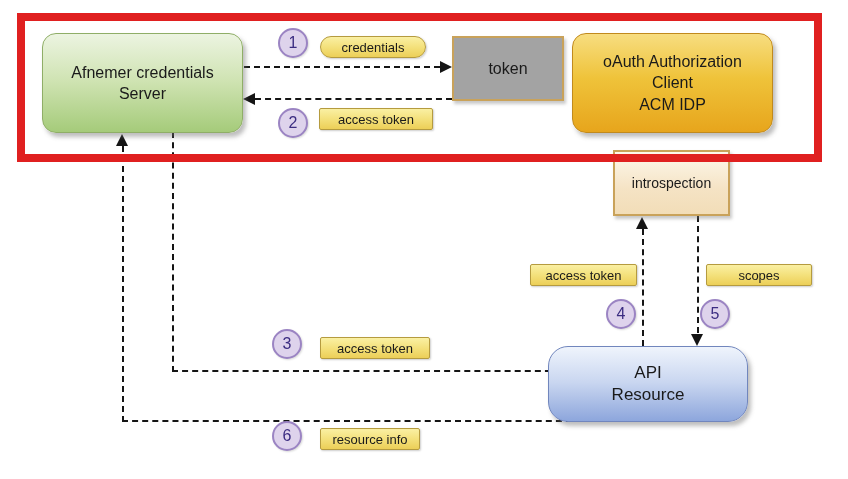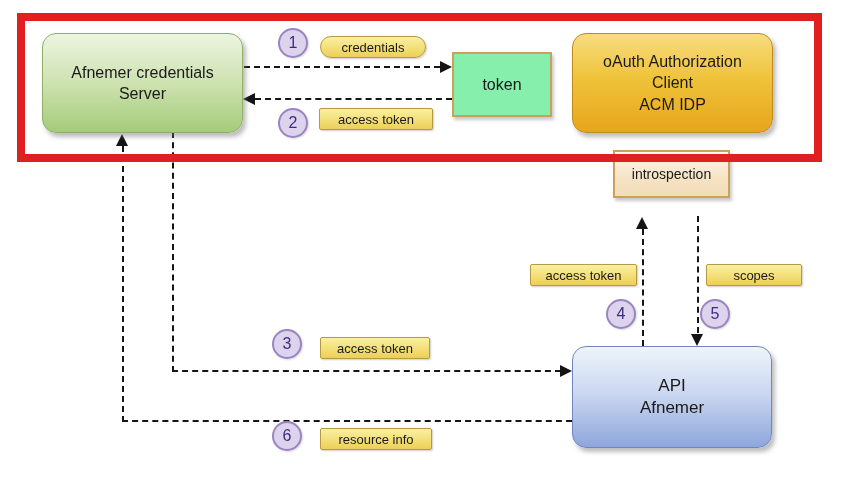--- a/index.html
+++ b/index.html
@@ -23,32 +23,32 @@
     border:1px solid #8fae67;box-shadow:3px 4px 4px rgba(110,110,110,.45);
     font-size:16px;
   }
   .node-oauth{
     left:572px;top:33px;width:201px;height:100px;border-radius:14px;
     background:linear-gradient(180deg,#f7dd80 0%,#efc33a 45%,#e7a51c 100%);
     border:1px solid #c18a1d;box-shadow:3px 4px 4px rgba(110,110,110,.45);
     font-size:16px;
   }
   .node-token{
-    left:452px;top:52px;width:100px;height:65px;
-    background:#86efac;border:2px solid #c9a25a;
+    left:452px;top:36px;width:112px;height:65px;
+    background:#a3a3a3;border:2px solid #c9a25a;
     box-shadow:2px 3px 3px rgba(120,120,120,.4);font-size:16px;
   }
   .node-intro{
-    left:613px;top:150px;width:117px;height:48px;
+    left:613px;top:150px;width:117px;height:66px;
     background:linear-gradient(180deg,#fdf8ec 0%,#f5e3c4 60%,#f2ddb8 100%);
     border:2px solid #c9a25a;box-shadow:2px 3px 3px rgba(120,120,120,.4);
     font-size:14px;z-index:2;
   }
   .node-api{
-    left:572px;top:346px;width:200px;height:102px;border-radius:14px;
+    left:548px;top:346px;width:200px;height:76px;border-radius:20px;
     background:linear-gradient(180deg,#eff4fc 0%,#c9d6f0 48%,#8da6dc 100%);
     border:1px solid #7186bd;box-shadow:3px 4px 4px rgba(110,110,110,.45);
     font-size:17px;
   }
   
   .circle{
     position:absolute;width:26px;height:26px;border-radius:50%;
     background:#ded3ec;border:2px solid #9b84c3;color:#3c2d82;
     display:flex;align-items:center;justify-content:center;
     font-size:16px;z-index:3;box-shadow:1px 1px 2px rgba(0,0,0,.15);
@@ -61,22 +61,22 @@
     position:absolute;height:22px;box-sizing:border-box;
     display:flex;align-items:center;justify-content:center;
     background:linear-gradient(180deg,#faf0a3 0%,#f3df78 55%,#eccf58 100%);
     border:1px solid #b59b3f;border-radius:2px;
     font-size:13px;z-index:3;box-shadow:1px 1px 2px rgba(0,0,0,.2);
   }
   .b1{left:320px;top:36px;width:106px;border-radius:11px;}
   .b2{left:319px;top:108px;width:114px;}
   .b3{left:320px;top:337px;width:110px;}
   .b4{left:530px;top:264px;width:107px;}
-  .b5{left:706px;top:264px;width:96px;}
-  .b6{left:320px;top:428px;width:112px;}
+  .b5{left:706px;top:264px;width:106px;}
+  .b6{left:320px;top:428px;width:100px;}
   
   .dash-h{position:absolute;height:0;border-top:2px dashed #151515;z-index:1;}
   .dash-v{position:absolute;width:0;border-left:2px dashed #151515;z-index:1;}
   .l1{left:244px;top:66px;width:196px;}
   .l2{left:255px;top:98px;width:197px;}
   .l3v{left:172px;top:132px;height:240px;}
   .l3h{left:172px;top:370px;width:389px;}
   .l4{left:642px;top:229px;height:117px;}
   .l5{left:697px;top:216px;height:117px;}
   .l6h{left:122px;top:420px;width:450px;}
@@ -129,21 +129,21 @@
     <div>Client</div>
     <div>ACM IDP</div>
   </div>
 
   <div class="node node-intro">
     <div>introspection</div>
   </div>
 
   <div class="node node-api">
     <div>API</div>
-    <div>Afnemer</div>
+    <div>Resource</div>
   </div>
 
   <div class="circle c1">1</div>
   <div class="circle c2">2</div>
   <div class="circle c3">3</div>
   <div class="circle c4">4</div>
   <div class="circle c5">5</div>
   <div class="circle c6">6</div>
 
   <div class="badge b1">credentials</div>

